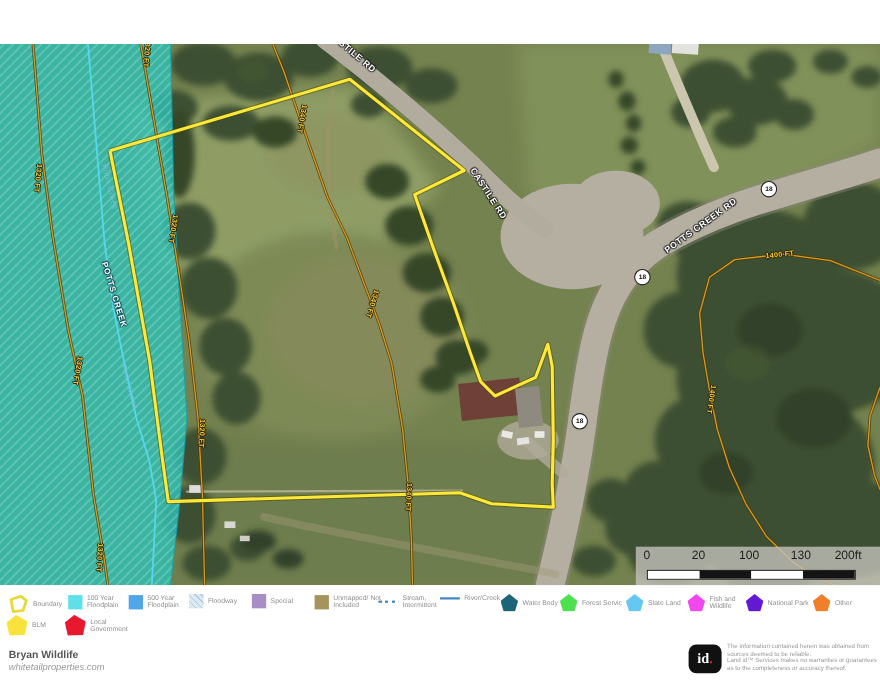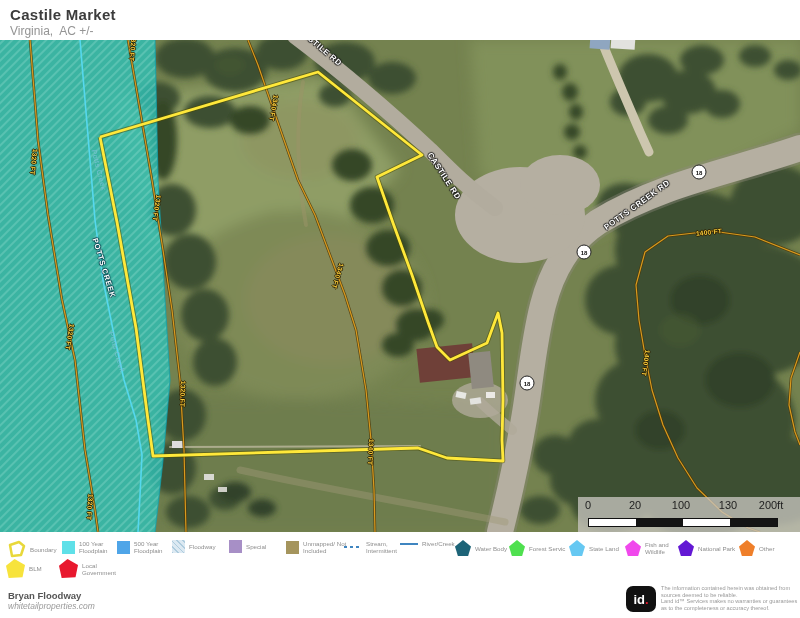--- a/index.html
+++ b/index.html
@@ -38,33 +38,29 @@
   .lg-pent{width:16px;height:16px;flex:0 0 auto;
      clip-path:polygon(50% 0,100% 40%,82% 100%,18% 100%,0 40%);}
   .lg-pent2{width:19px;height:19px;flex:0 0 auto;
      clip-path:polygon(45% 0,100% 32%,87% 96%,14% 100%,0 36%);}
   .lg-line{width:18px;height:2px;flex:0 0 auto;}
   
   .footer{position:absolute;left:0;top:582px;width:800px;height:36px;background:#fff;}
   .author{position:absolute;left:8px;top:8px;font-size:9.5px;font-weight:bold;color:#555;}
   .website{position:absolute;left:8px;top:19px;font-size:8.5px;color:#9a9a9a;font-style:italic;}
   .idlogo{position:absolute;left:626px;top:4px;width:30px;height:26px;background:#111;border-radius:7px;
-     color:#fff;font-size:13px;font-weight:bold;display:flex;align-items:center;justify-content:center;}
+     color:#fff;font-size:13px;font-weight:bold;display:flex;align-items:center;justify-content:center;font-family:Liberation Serif, serif;}
   .idlogo .dot{color:#e0182c;}
   .disclaimer{position:absolute;left:661px;top:3px;width:137px;font-size:5.6px;line-height:6.6px;color:#9a9a9a;}
 </style>
 </head>
 <body>
 
 <div class="page">
 
-  <div class="header">
-    <div class="title">Castile Market</div>
-    <div class="subtitle">Virginia,  AC +/-</div>
-  </div>
 
   <div class="map">
     <svg id="terrain" width="800" height="492" viewBox="0 40 800 492" preserveAspectRatio="none">
       <defs>
         <filter id="soft" x="-30%" y="-30%" width="160%" height="160%">
             <feGaussianBlur stdDeviation="3"></feGaussianBlur>
           </filter>
         <filter id="soft2" x="-30%" y="-30%" width="160%" height="160%">
             <feGaussianBlur stdDeviation="7"></feGaussianBlur>
           </filter>
@@ -309,21 +305,21 @@
         <div class="lg-pent2" style="background: rgb(247, 227, 60);"></div>
         <div class="lg-label" style="width: 30px;">BLM</div>
       </div>
       <div class="lg-item" style="left: 59px; top: 27px;">
         <div class="lg-pent2" style="background: rgb(232, 24, 46);"></div>
         <div class="lg-label" style="width: 48px;">Local Government</div>
       </div>
     </div>
 
   <div class="footer">
-    <div class="author">Bryan Floodway</div>
+    <div class="author">Bryan Wildlife</div>
     <div class="website">whitetailproperties.com</div>
     <div class="idlogo">
         <span>id</span>
         <span class="dot">.</span>
       </div>
     <div class="disclaimer" id="disclaimer">
         <div>The information contained herein was obtained from</div>
         <div>sources deemed to be reliable.</div>
         <div> Land id™ Services makes no warranties or guarantees</div>
         <div>as to the completeness or accuracy thereof.</div>

